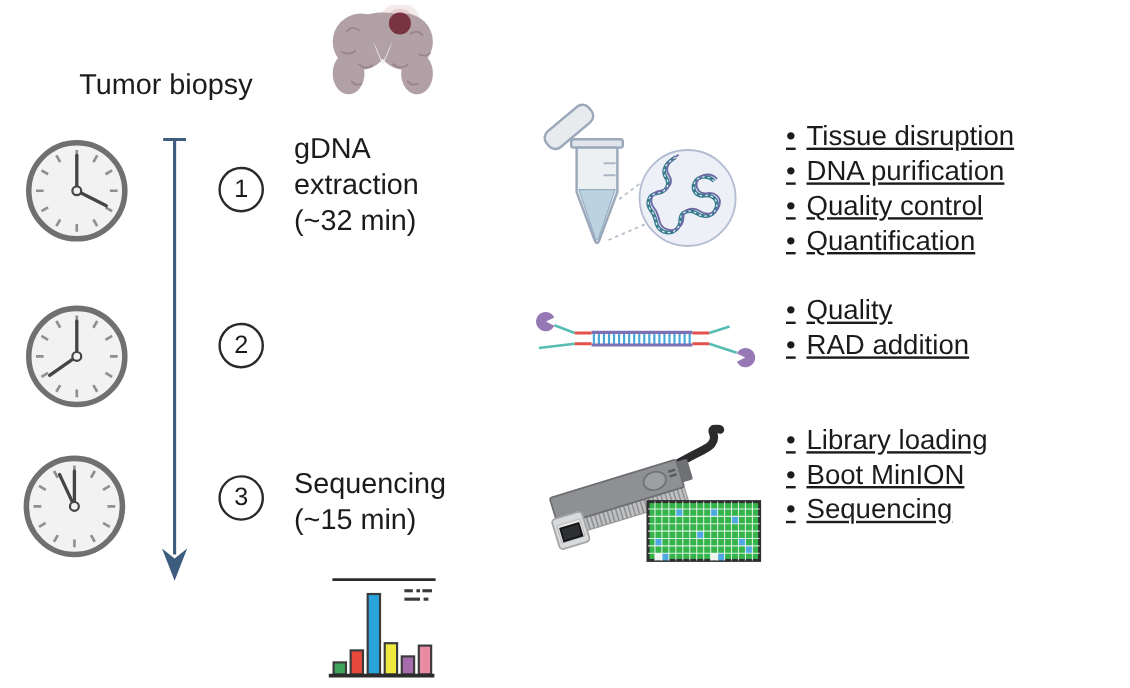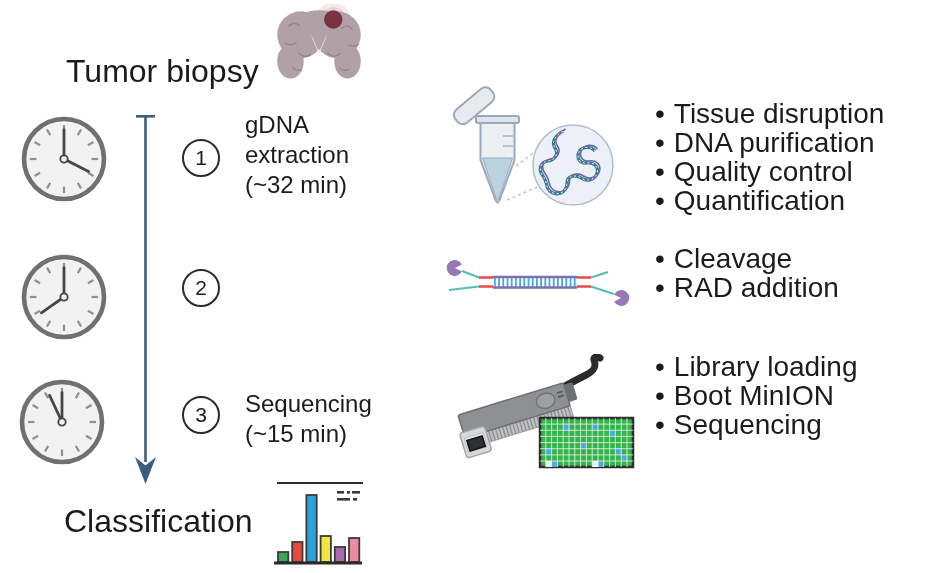--- a/index.html
+++ b/index.html
@@ -1,28 +1,28 @@
 <!DOCTYPE html>
 <html><head>
 <meta charset="utf-8">
 <style>
   html,body { margin:0; padding:0; background:#ffffff; }
   .canvas {
     position:relative; width:942px; height:573px; background:#ffffff;
     font-family:"Liberation Sans", sans-serif; color:#1b1b1b; overflow:hidden;
   }
   .abs { position:absolute; }
-  .big-label { font-size:32px; line-height:28px; white-space:nowrap; }
+  .big-label { font-size:24px; line-height:28px; white-space:nowrap; }
   .step-label { font-size:24px; line-height:30px; white-space:pre-line; }
   .num-badge {
     width:34px; height:34px; border:2px solid #2a2a2a; border-radius:50%;
     display:flex; align-items:center; justify-content:center;
     font-size:21px; background:#fff;
   }
-  .bullets { list-style:none; margin:0; padding:0; font-size:28px; line-height:29px; }
+  .bullets { list-style:none; margin:0; padding:0; font-size:23px; line-height:29px;text-decoration:underline; }
   .bullets li { white-space:nowrap; }
   .bullets li::before { content:"\2022"; margin-right:9px; }
   svg { display:block; }
 </style>
 </head>
 <body>
 
 <div class="canvas">
 
   <div class="abs big-label" style="left:66px; top:57px;">Tumor biopsy</div>
@@ -135,21 +135,20 @@
   <div class="abs num-badge" style="left:182px; top:396px;">
     <span>3</span>
   </div>
 
   <div class="abs step-label" style="left:245px; top:110px;">gDNA
 extraction
 (~32 min)</div>
   <div class="abs step-label" style="left:245px; top:389px;">Sequencing
 (~15 min)</div>
 
-  <div class="abs big-label" style="left:64px; top:507px;">Classification</div>
 
   <svg class="abs" style="left:272px; top:478px;" width="100" height="90" viewBox="0 0 100 90">
     <line x1="5" y1="5" x2="91" y2="5" stroke="#2b2b2b" stroke-width="2.2"></line>
     <g fill="#3a3a3a">
       <rect x="65" y="13" width="7" height="2.6"></rect>
         <rect x="75" y="13" width="3" height="2.6"></rect>
       <rect x="80" y="13" width="8" height="2.6"></rect>
         <rect x="65" y="20" width="13" height="2.6"></rect>
       <rect x="81" y="20" width="4" height="2.6"></rect>
     </g>
@@ -239,21 +238,21 @@
     </g>
   </svg>
 
   <ul class="abs bullets" style="left:655px; top:99px;">
     <li>Tissue disruption</li>
     <li>DNA purification</li>
     <li>Quality control</li>
     <li>Quantification</li>
   </ul>
   <ul class="abs bullets" style="left:655px; top:244px;">
-    <li>Cleavage</li>
+    <li>Quality</li>
     <li>RAD addition</li>
   </ul>
   <ul class="abs bullets" style="left:655px; top:352px;">
     <li>Library loading</li>
     <li>Boot MinION</li>
     <li>Sequencing</li>
   </ul>
 
 </div>
 

